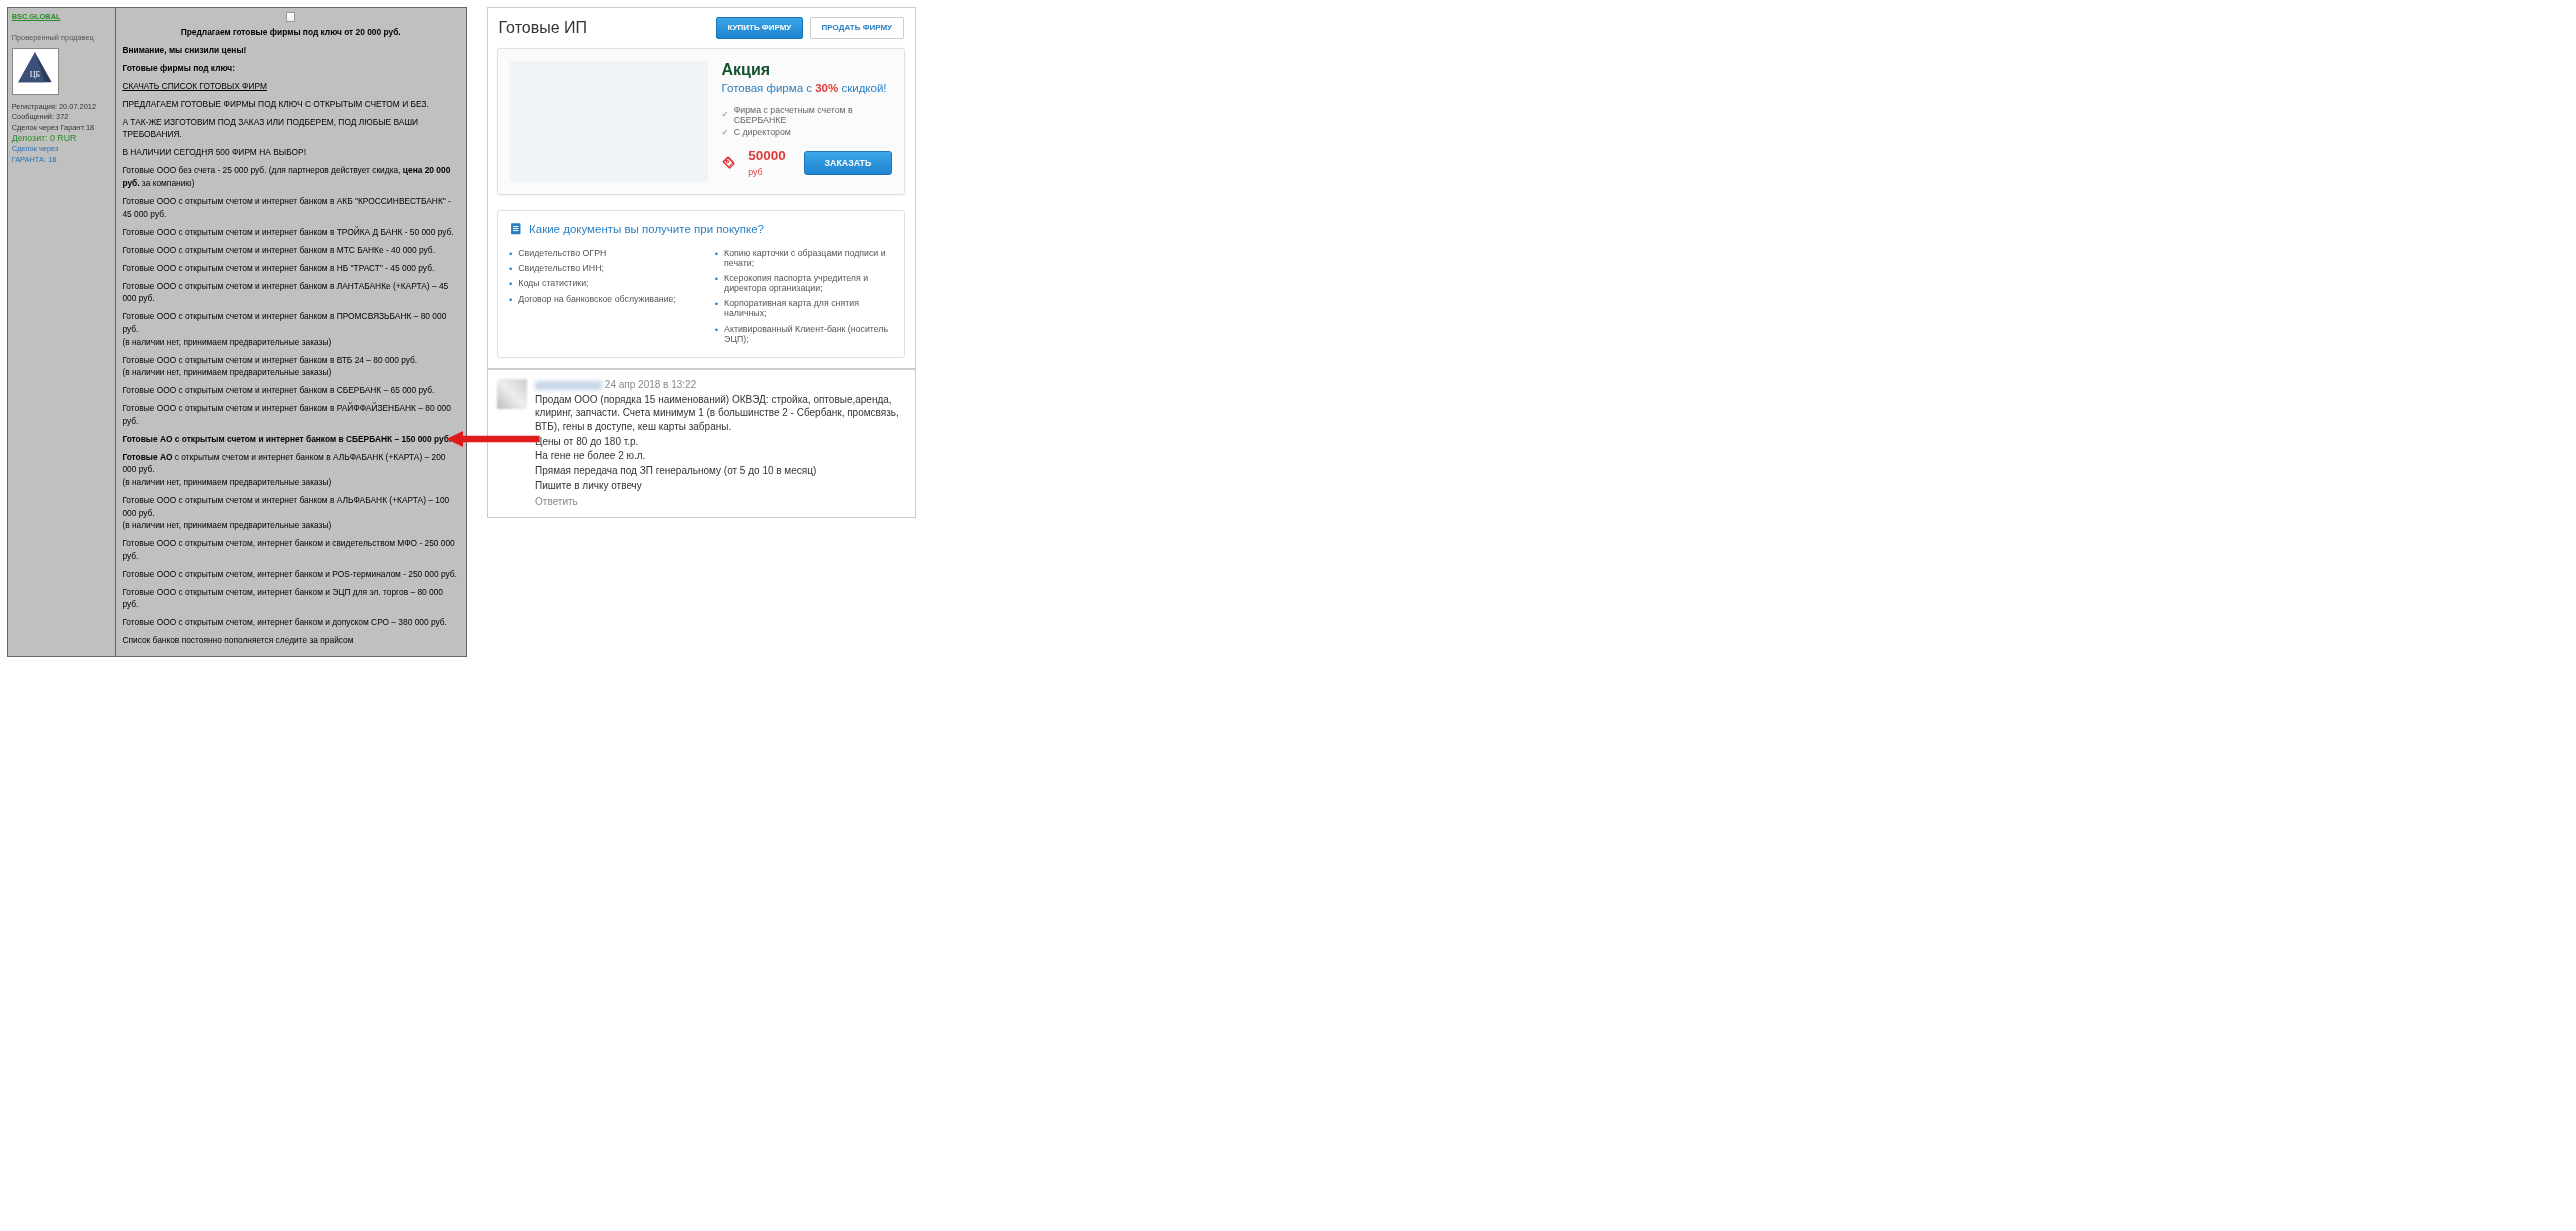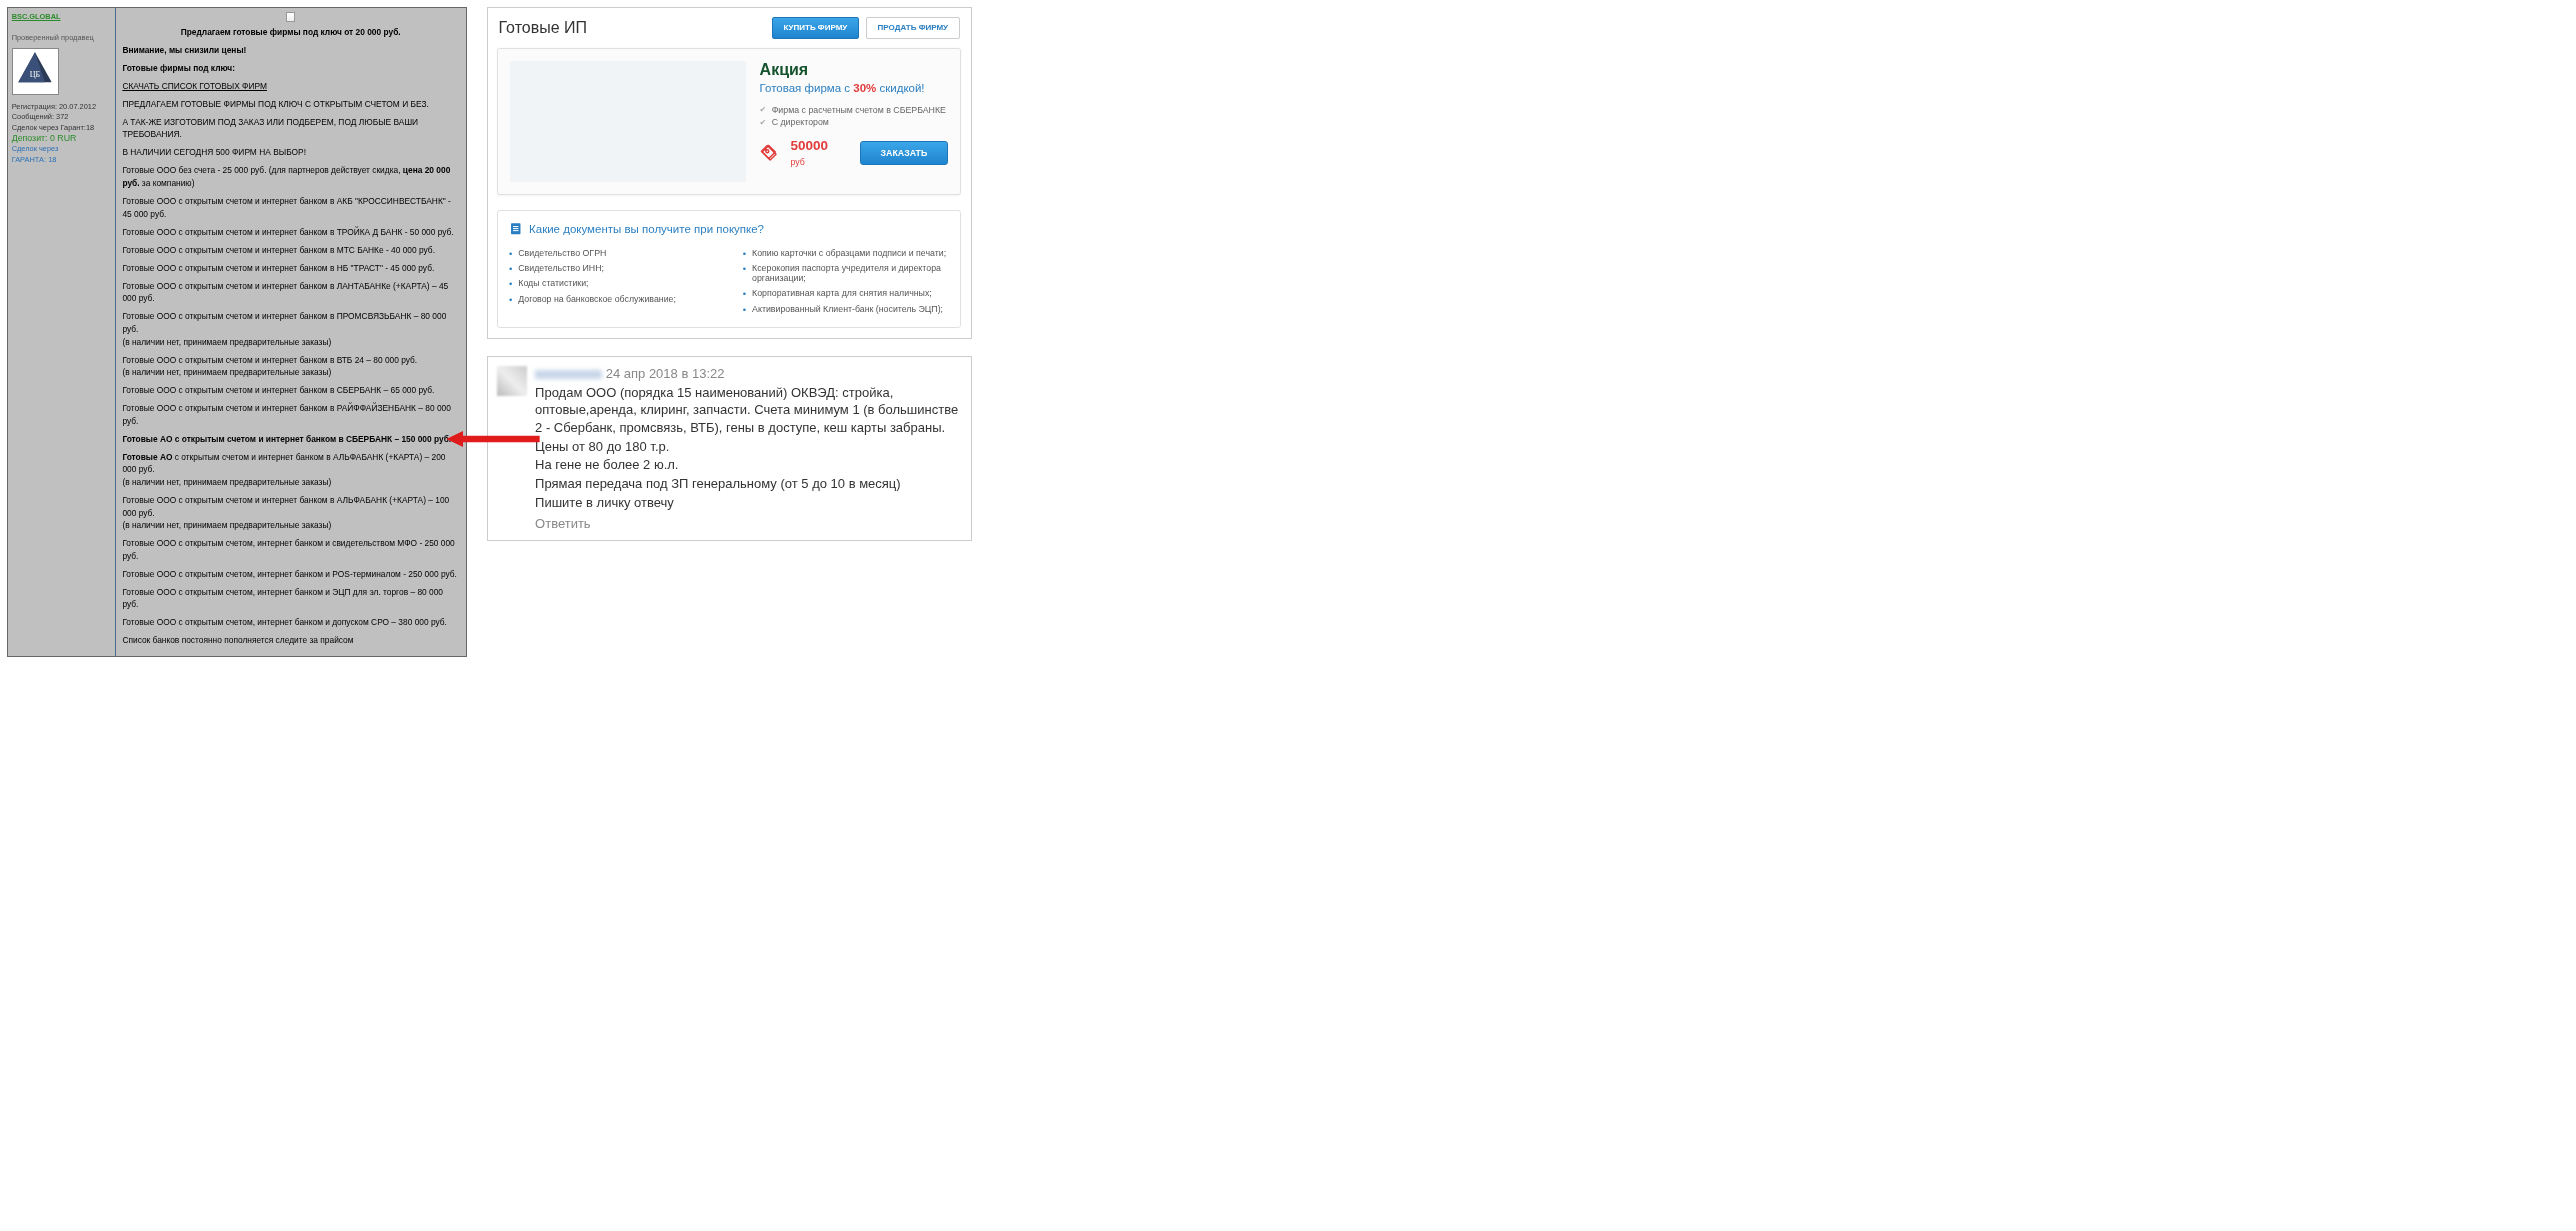--- a/index.html
+++ b/index.html
@@ -72,24 +72,23 @@
     display: inline-block;
   }
   .post-col p { margin: 5.4px 0; }
   .post-col .subhead { font-weight: bold; }
   .post-col .link { text-decoration: underline; }
   .arrow {
     position: absolute;
     pointer-events: none;
   }
   .right-panel {
-    width: 485px;
+    width: 429px;
     display: flex;
     flex-direction: column;
-    gap: 17px;
   }
   .shop-card {
     border: 0.7px solid #ccc;
     background: #fff;
     font-family: Arial, sans-serif;
   }
   .shop-header {
     display: flex;
     justify-content: space-between;
     align-items: center;
@@ -194,21 +193,21 @@
     display: flex;
     gap: 8px;
     font-family: Arial, sans-serif;
   }
   .avatar {
     width: 30px; height: 30px;
     background: #ddd;
     filter: blur(1.3px);
     background-image: linear-gradient(45deg,#bbb,#eee,#ccc);
   }
-  .comment-body { flex: 1; font-size: 13px; color: #333; }
+  .comment-body { flex: 1; font-size: 10px; color: #333; }
   .comment-head { color: #888; margin-bottom: 2.7px; }
   .comment-name {
     display: inline-block;
     width: 67px; height: 8.8px;
     background: #c8d6e8;
     filter: blur(2px);
     vertical-align: middle;
   }
   .comment-body p { margin: 1.3px 0; line-height: 1.35; }
   .reply { color: #888; margin-top: 4px; cursor: pointer; }

